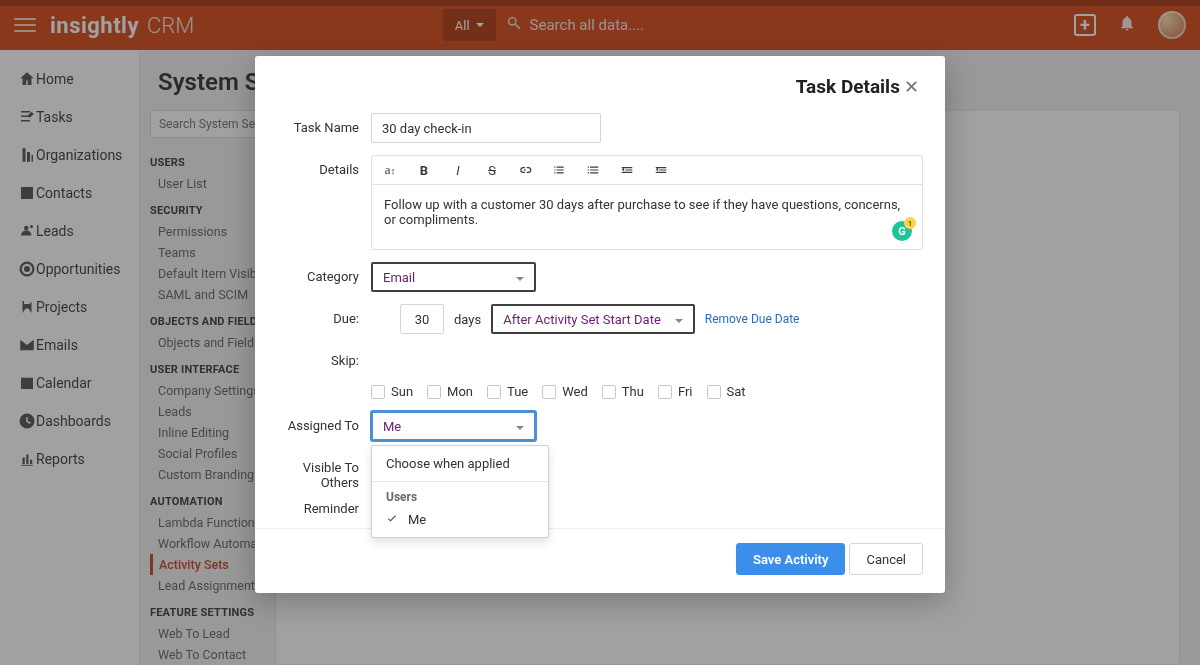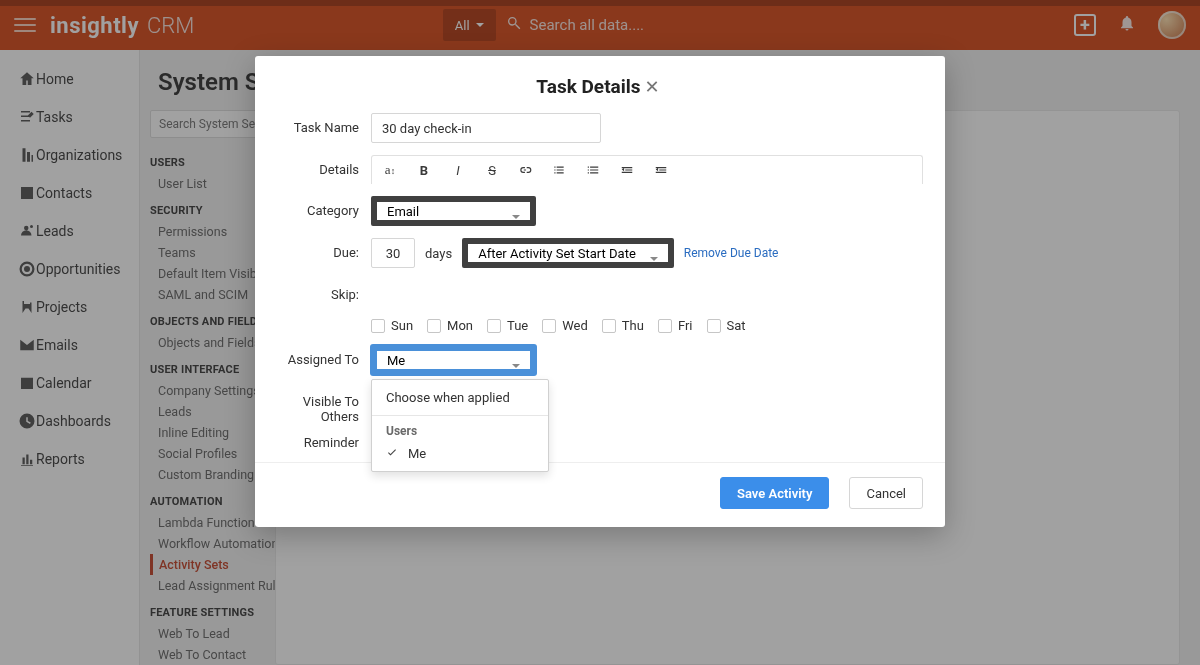--- a/index.html
+++ b/index.html
@@ -36,51 +36,51 @@
   .settings-sidebar { width: 125px; flex: 0 0 125px; }
   .settings-search { width: 100%; height: 28px; border:1px solid #ddd; border-radius:2px; padding:0 8px; font-size:12px; margin-bottom:8px; color:#888; }
   .group-head { font-size: 11px; font-weight: 700; color: #3b3b3b; margin: 10px 0 4px; letter-spacing:.2px; }
   .group-item { font-size: 12.5px; color: #666; padding: 3px 0 3px 8px; cursor: pointer; white-space: nowrap; }
   .group-item.active { color: #c5442a; border-left: 3px solid #c5442a; padding-left: 6px; font-weight: 500; }
   .main-panel { flex:1; border:1px solid #e8e8e8; background:#fff; border-radius:3px; min-height:300px; margin-left: 0; }
 
   
   .scrim { position: absolute; inset: 0; background: rgba(30,30,30,.42); }
   .modal { position: absolute; top: 56px; left: 50%; transform: translateX(-50%); width: 690px; background: #fff; border-radius: 3px; box-shadow: 0 8px 30px rgba(0,0,0,.25); }
-  .modal-head { display:flex; justify-content: center; align-items:center; padding: 16px 22px 8px; }
+  .modal-head { display:flex; justify-content: flex-end; align-items:center; padding: 16px 22px 8px; }
   .modal-title { font-size: 19px; font-weight: 700; color: #222; }
   .modal-close { color: #777; font-size: 18px; cursor: pointer; padding: 4px; }
   .modal-body { padding: 4px 22px 8px; }
   .frow { display: flex; align-items: flex-start; margin-bottom: 12px; }
   .flabel { width: 94px; flex: 0 0 94px; text-align: right; font-size: 13px; color: #333; padding-top: 7px; padding-right: 12px; }
   .fcontrol { flex: 1; }
   .text-input { height: 30px; border: 1px solid #d6d6d6; border-radius: 2px; padding: 0 10px; font-size: 13px; width: 230px; color:#333; }
   .toolbar { border: 1px solid #e0e0e0; border-bottom: none; border-radius: 3px 3px 0 0; padding: 6px 10px; display:flex; gap:18px; align-items:center; }
   .toolbar .tb { color:#3a3a3a; font-size:13px; width:16px; text-align:center; cursor:pointer; }
   .toolbar .tb svg { width:14px; height:14px; fill:#3a3a3a; display:block; }
   .editor { border: 1px solid #e0e0e0; border-radius: 0 0 3px 3px; padding: 12px 12px 22px; font-size: 13px; color:#333; position:relative; min-height:56px; }
   .grammarly { position:absolute; right:10px; bottom:8px; width:20px; height:20px; border-radius:50%; background:#1dc497; display:flex; align-items:center; justify-content:center; color:#fff; font-weight:700; font-size:11px;}
   .grammarly::after { content:"1"; position:absolute; top:-4px; right:-4px; width:12px; height:12px; background:#ffd24a; border-radius:50%; color:#7a5a00; font-size:8px; display:flex; align-items:center; justify-content:center; font-weight:700;}
-  .select { height: 30px; border: 6px solid #404040; border-radius: 2px; padding: 0 28px 0 10px; font-size: 13px; width: 165px; display:flex; align-items:center; color:#000000; position:relative; background:#fff; cursor:pointer;}
+  .select { height: 30px; border: 2px solid #404040; border-radius: 2px; padding: 0 28px 0 10px; font-size: 13px; width: 165px; display:flex; align-items:center; color:#701a75; position:relative; background:#fff; cursor:pointer;}
   .select .sel-caret { position:absolute; right:10px; top:13px; width:0;height:0;border-left:4px solid transparent;border-right:4px solid transparent;border-top:4px solid #888; }
   .select.focused { border-color:#4a90d9; box-shadow:0 0 0 1px #4a90d9; }
-  .due-row { display:flex; align-items:center; gap:10px; }
+  .due-row { display:flex; align-items:center; gap:10px;margin-left:29px; }
   .num-input { width: 44px; height:30px; border:1px solid #d6d6d6; border-radius:2px; text-align:center; font-size:13px; color:#333;}
   .plain { font-size:13px; color:#333; }
   .link { color:#2a6cc0; font-size:12px; cursor:pointer; }
   .skip-row { display:flex; align-items:center; gap:14px;margin-top:38px; }
   .chk { display:flex; align-items:center; gap:6px; font-size:13px; color:#333;}
   .chk input { width:14px; height:14px; border:1px solid #c6c6c6; appearance:none; border-radius:2px; background:#fff; }
   .dropdown { position:absolute; top: 0; left: 0; width: 178px; background:#fff; border:1px solid #d0d0d0; border-radius:2px; box-shadow: 0 4px 10px rgba(0,0,0,.12); }
   .dd-item { padding: 10px 14px; font-size: 13px; color:#333; cursor:pointer; }
   .dd-sep { border-top:1px solid #e6e6e6; }
   .dd-group { padding: 8px 14px 2px; font-size:12px; font-weight:700; color:#6a6a6a; }
   .dd-opt { padding: 6px 14px 10px; font-size:13px; color:#333; display:flex; align-items:center; gap:10px; }
   .dd-check svg { width:12px; height:12px; fill:#444; }
-  .modal-foot { display:flex; justify-content:flex-end; gap:20px; padding: 14px 22px 18px; border-top:1px solid #eee; }
+  .modal-foot { display:flex; justify-content:flex-end; gap:4px; padding: 14px 22px 18px; border-top:1px solid #eee; }
   .btn { height: 32px; padding: 0 16px; border-radius: 3px; font-size: 13px; cursor:pointer; display:flex; align-items:center; border:1px solid #d6d6d6; background:#fff; color:#333;}
   .btn.primary { background:#3b8eea; border-color:#3b8eea; color:#fff; font-weight:600; }
 
   
   .assigned-wrap { position: relative; }
   .assigned-wrap .dropdown { top: 34px; left: 0; }
 </style>
 </head>
 <body>
 
@@ -265,20 +265,24 @@
               <svg viewBox="0 0 24 24">
                 <path d="M3 7h18v2H3V7zm6 4h12v2H9v-2zm-6 0l4 3V8l-4 3zm0 4h18v2H3v-2z"></path>
               </svg>
             </span>
           <span class="tb">
               <svg viewBox="0 0 24 24">
                 <path d="M3 7h18v2H3V7zm0 4l4-3v6l-4-3zm6 0h12v2H9v-2zm-6 4h18v2H3v-2z"></path>
               </svg>
             </span>
         </div>
+        <div class="editor">
+          <span>Follow up with a customer 30 days after purchase to see if they have questions, concerns, or compliments.</span>
+          <div class="grammarly">G</div>
+        </div>
       </div>
     </div>
 
     <div class="frow">
       <div class="flabel">Category</div>
       <div class="fcontrol">
         <div class="select">
           <span>Email</span>
           <span class="sel-caret"></span>
         </div>

